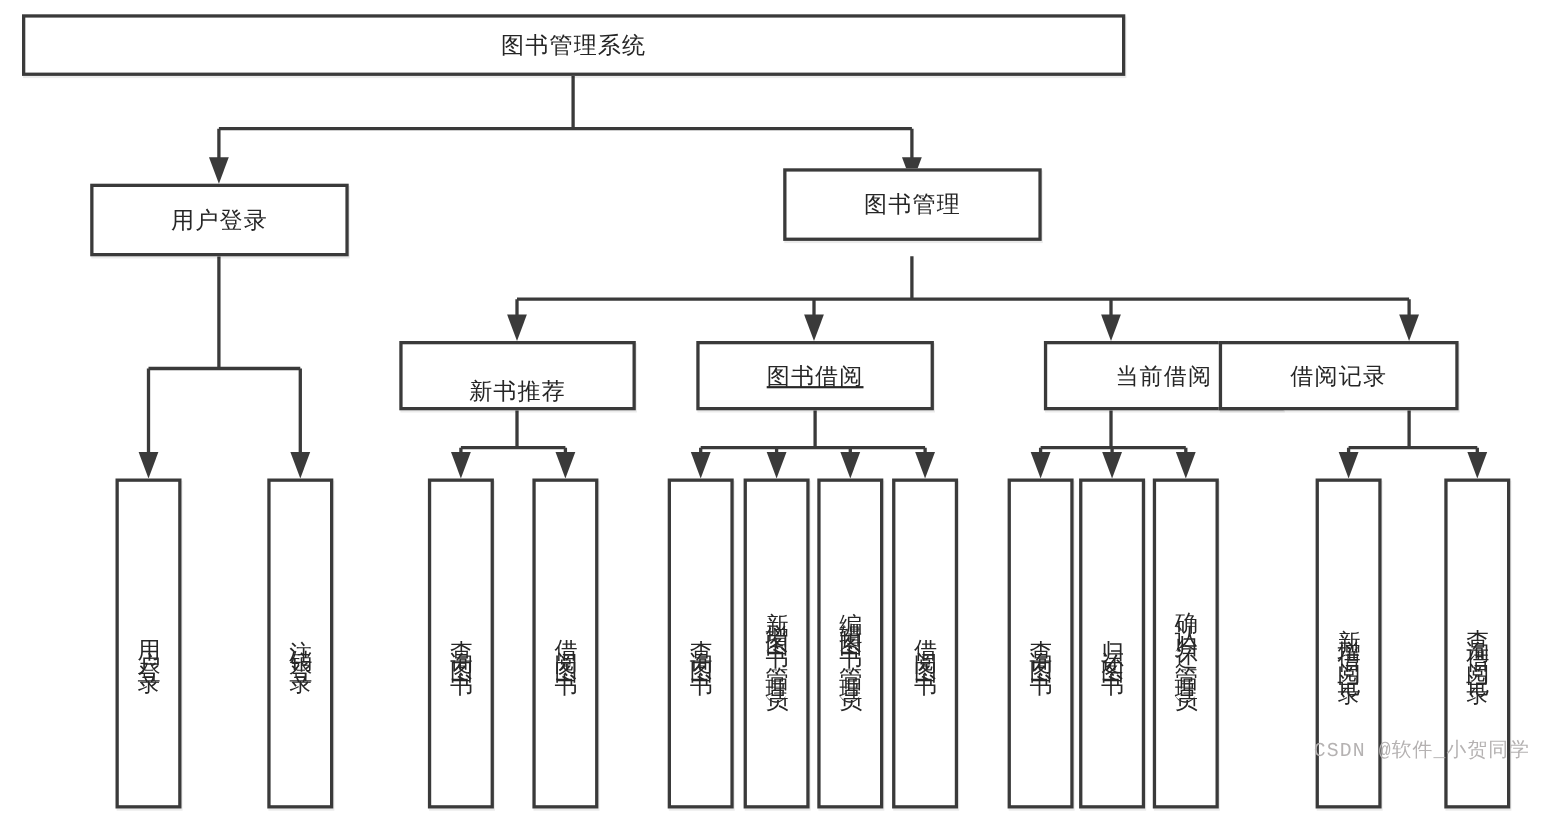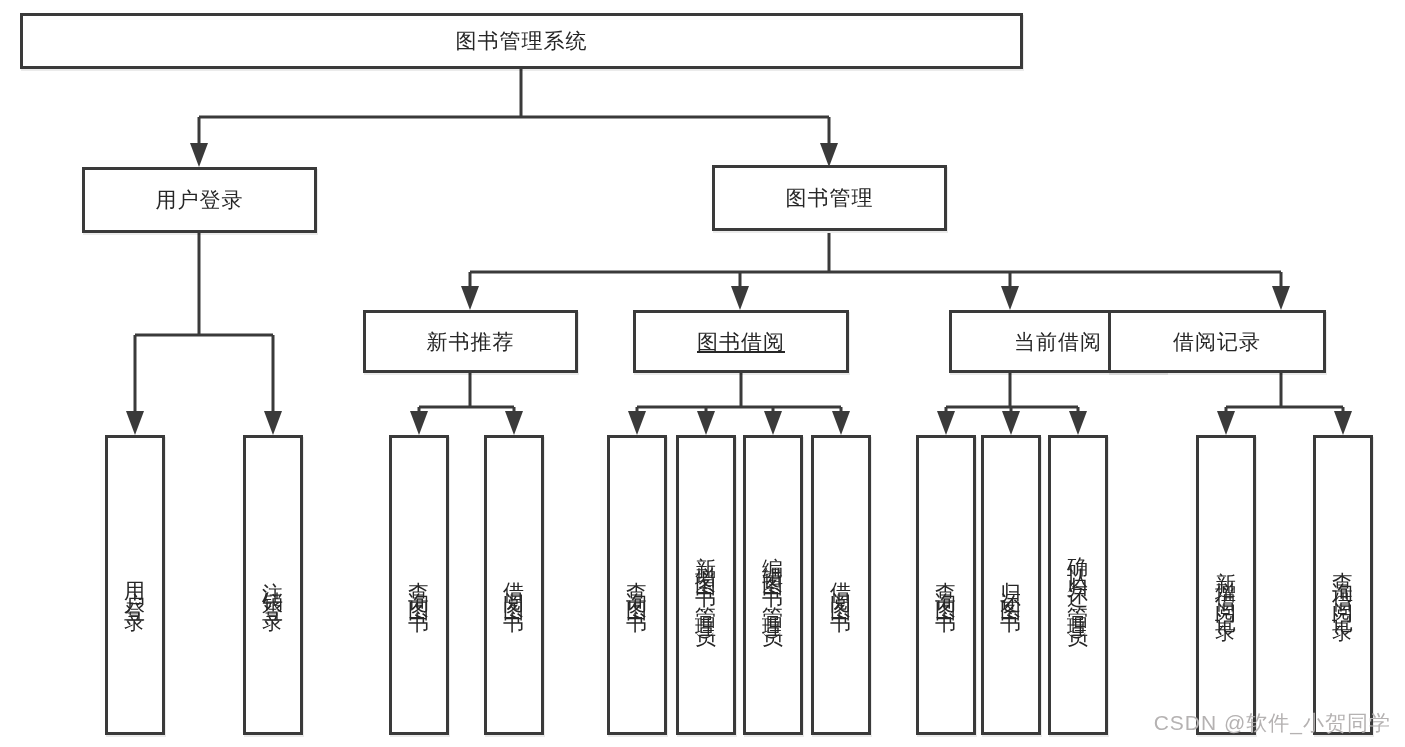--- a/index.html
+++ b/index.html
@@ -37,25 +37,26 @@
   .node.leaf span.vtext{
     writing-mode:vertical-rl;
     letter-spacing:10px;
     font-size:21px;
     line-height:1;
     color:var(--text-color);
   }
   .watermark{
     position:absolute;
     right:14px;
-    top:709px;
-    font-size:21px;
+    top:669px;
+    font-size:18px;
     color:var(--watermark-color);
     letter-spacing:1px;
     white-space:nowrap;
+    font-family:Liberation Mono, monospace;
   }
 </style>
 </head>
 <body>
 
 <div class="canvas">
 
   <svg class="connectors" viewBox="0 0 1405 747" xmlns="http://www.w3.org/2000/svg">
     <g>
       <path d="M521 69 V117 M199 117 H829 M199 117 V162 M829 117 V162"></path>
@@ -99,25 +100,25 @@
     </g>
   </svg>
 
   <div class="node" style="left:20px;top:13px;width:1003px;height:56px;">
     <span>图书管理系统</span>
   </div>
 
   <div class="node" style="left:82px;top:167px;width:235px;height:66px;">
     <span>用户登录</span>
   </div>
-  <div class="node" style="left:712px;top:165px;width:235px;height:66px;align-items:center;">
+  <div class="node" style="left:712px;top:153px;width:235px;height:66px;align-items:center;">
     <span>图书管理</span>
   </div>
 
-  <div class="node" style="left:363px;top:310px;width:215px;height:63px;">
+  <div class="node" style="left:363px;top:310px;width:215px;height:63px;align-items:flex-end;">
     <span>新书推荐</span>
   </div>
   <div class="node" style="left:633px;top:310px;width:216px;height:63px;text-decoration:underline;">
     <span>图书借阅</span>
   </div>
   <div class="node" style="left:901px;top:310px;width:218px;height:63px;margin-left:48px;">
     <span>当前借阅</span>
   </div>
   <div class="node" style="left:1108px;top:310px;width:218px;height:63px;">
     <span>借阅记录</span>

